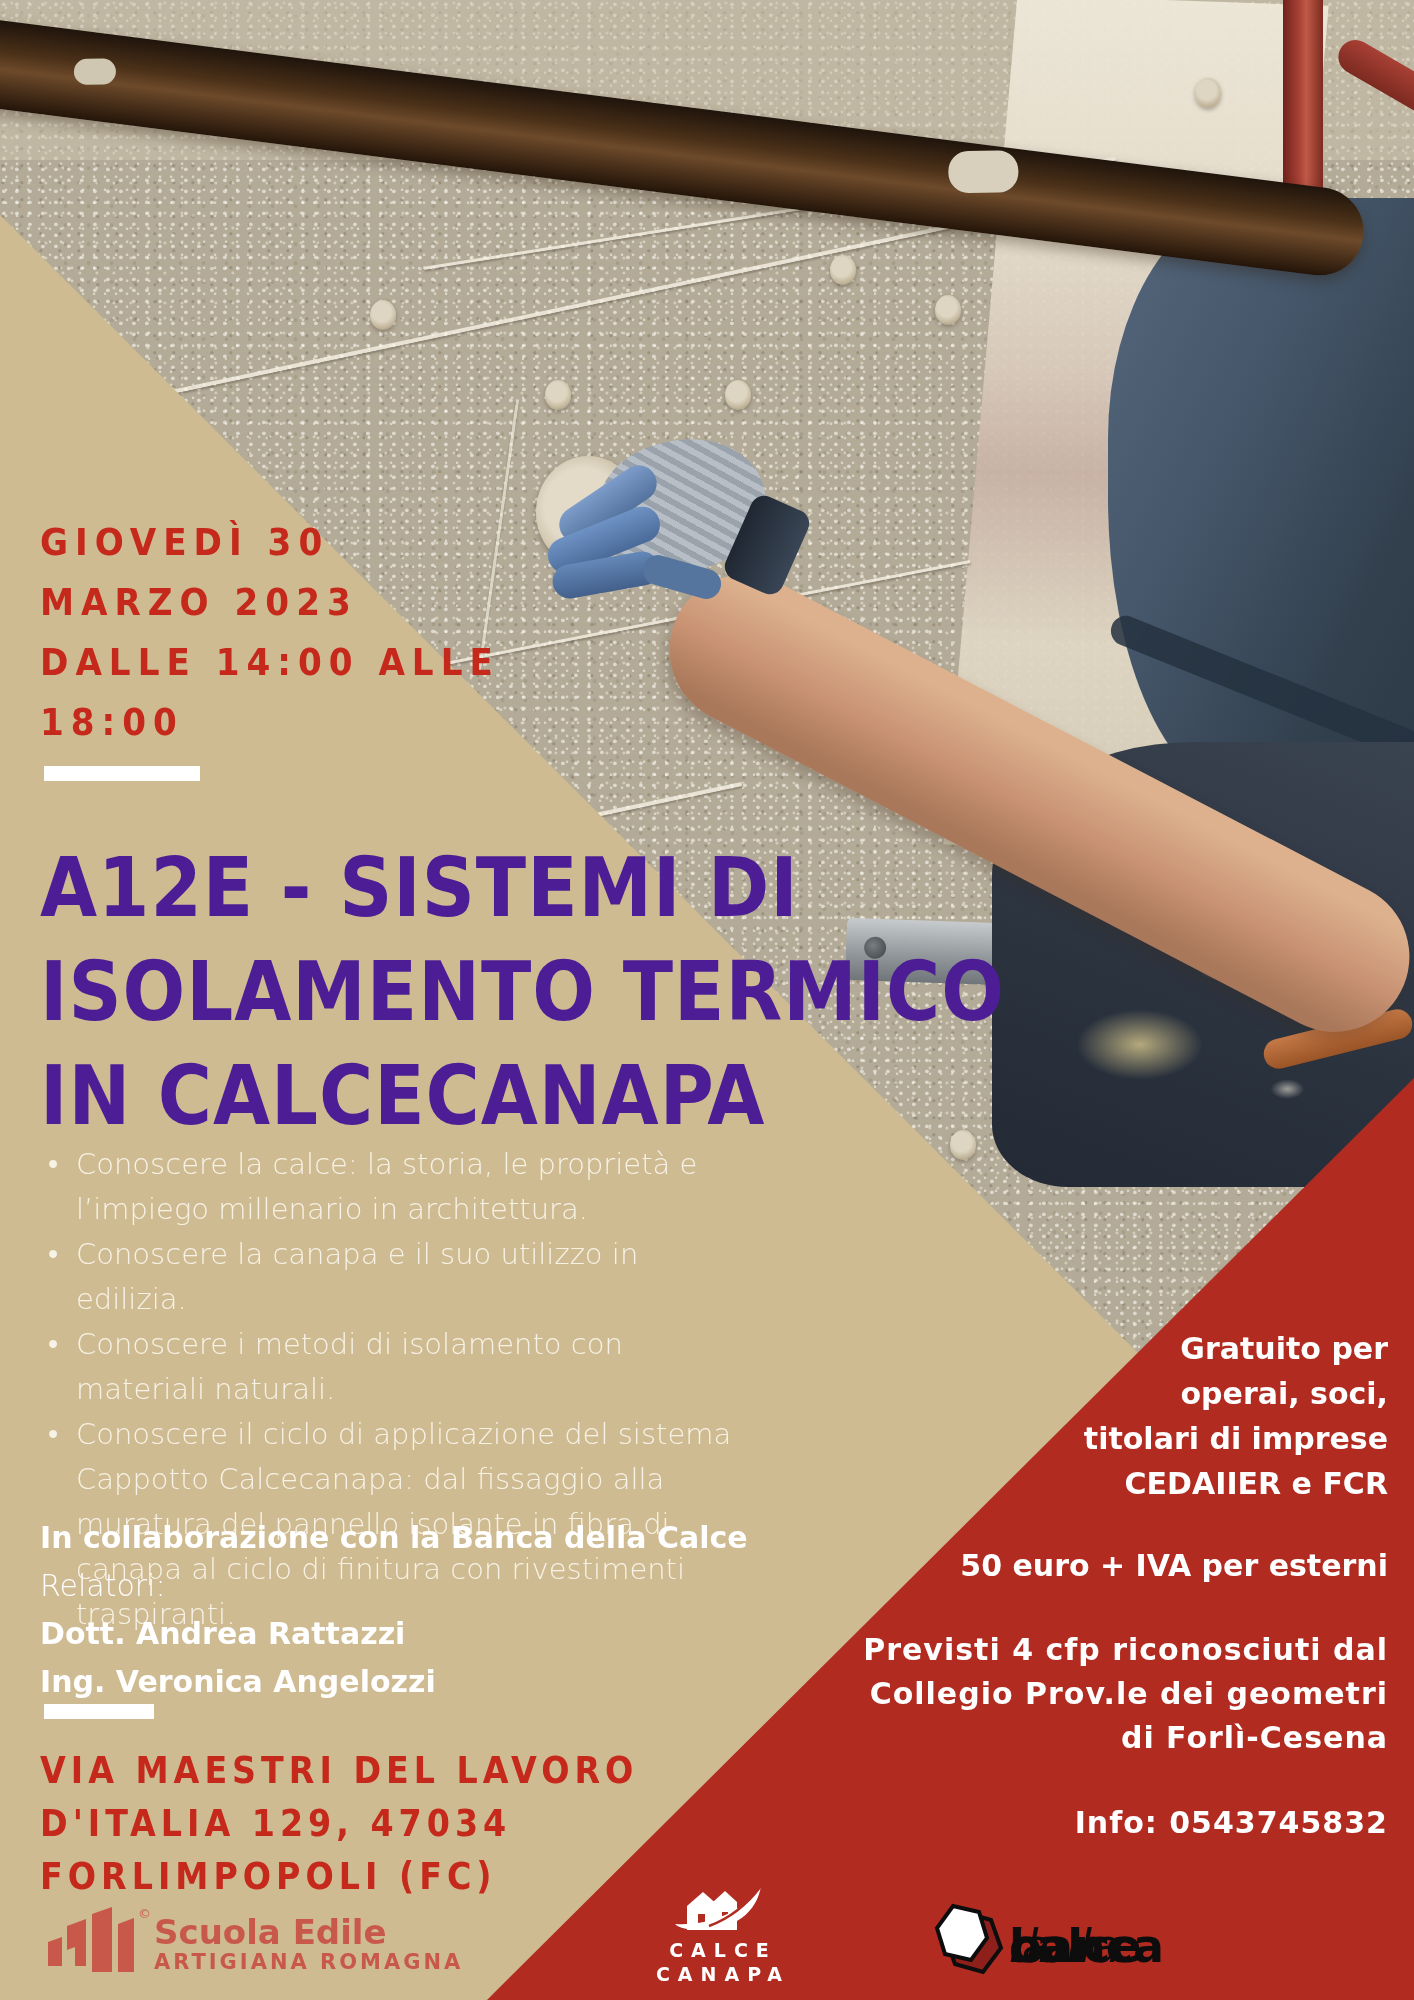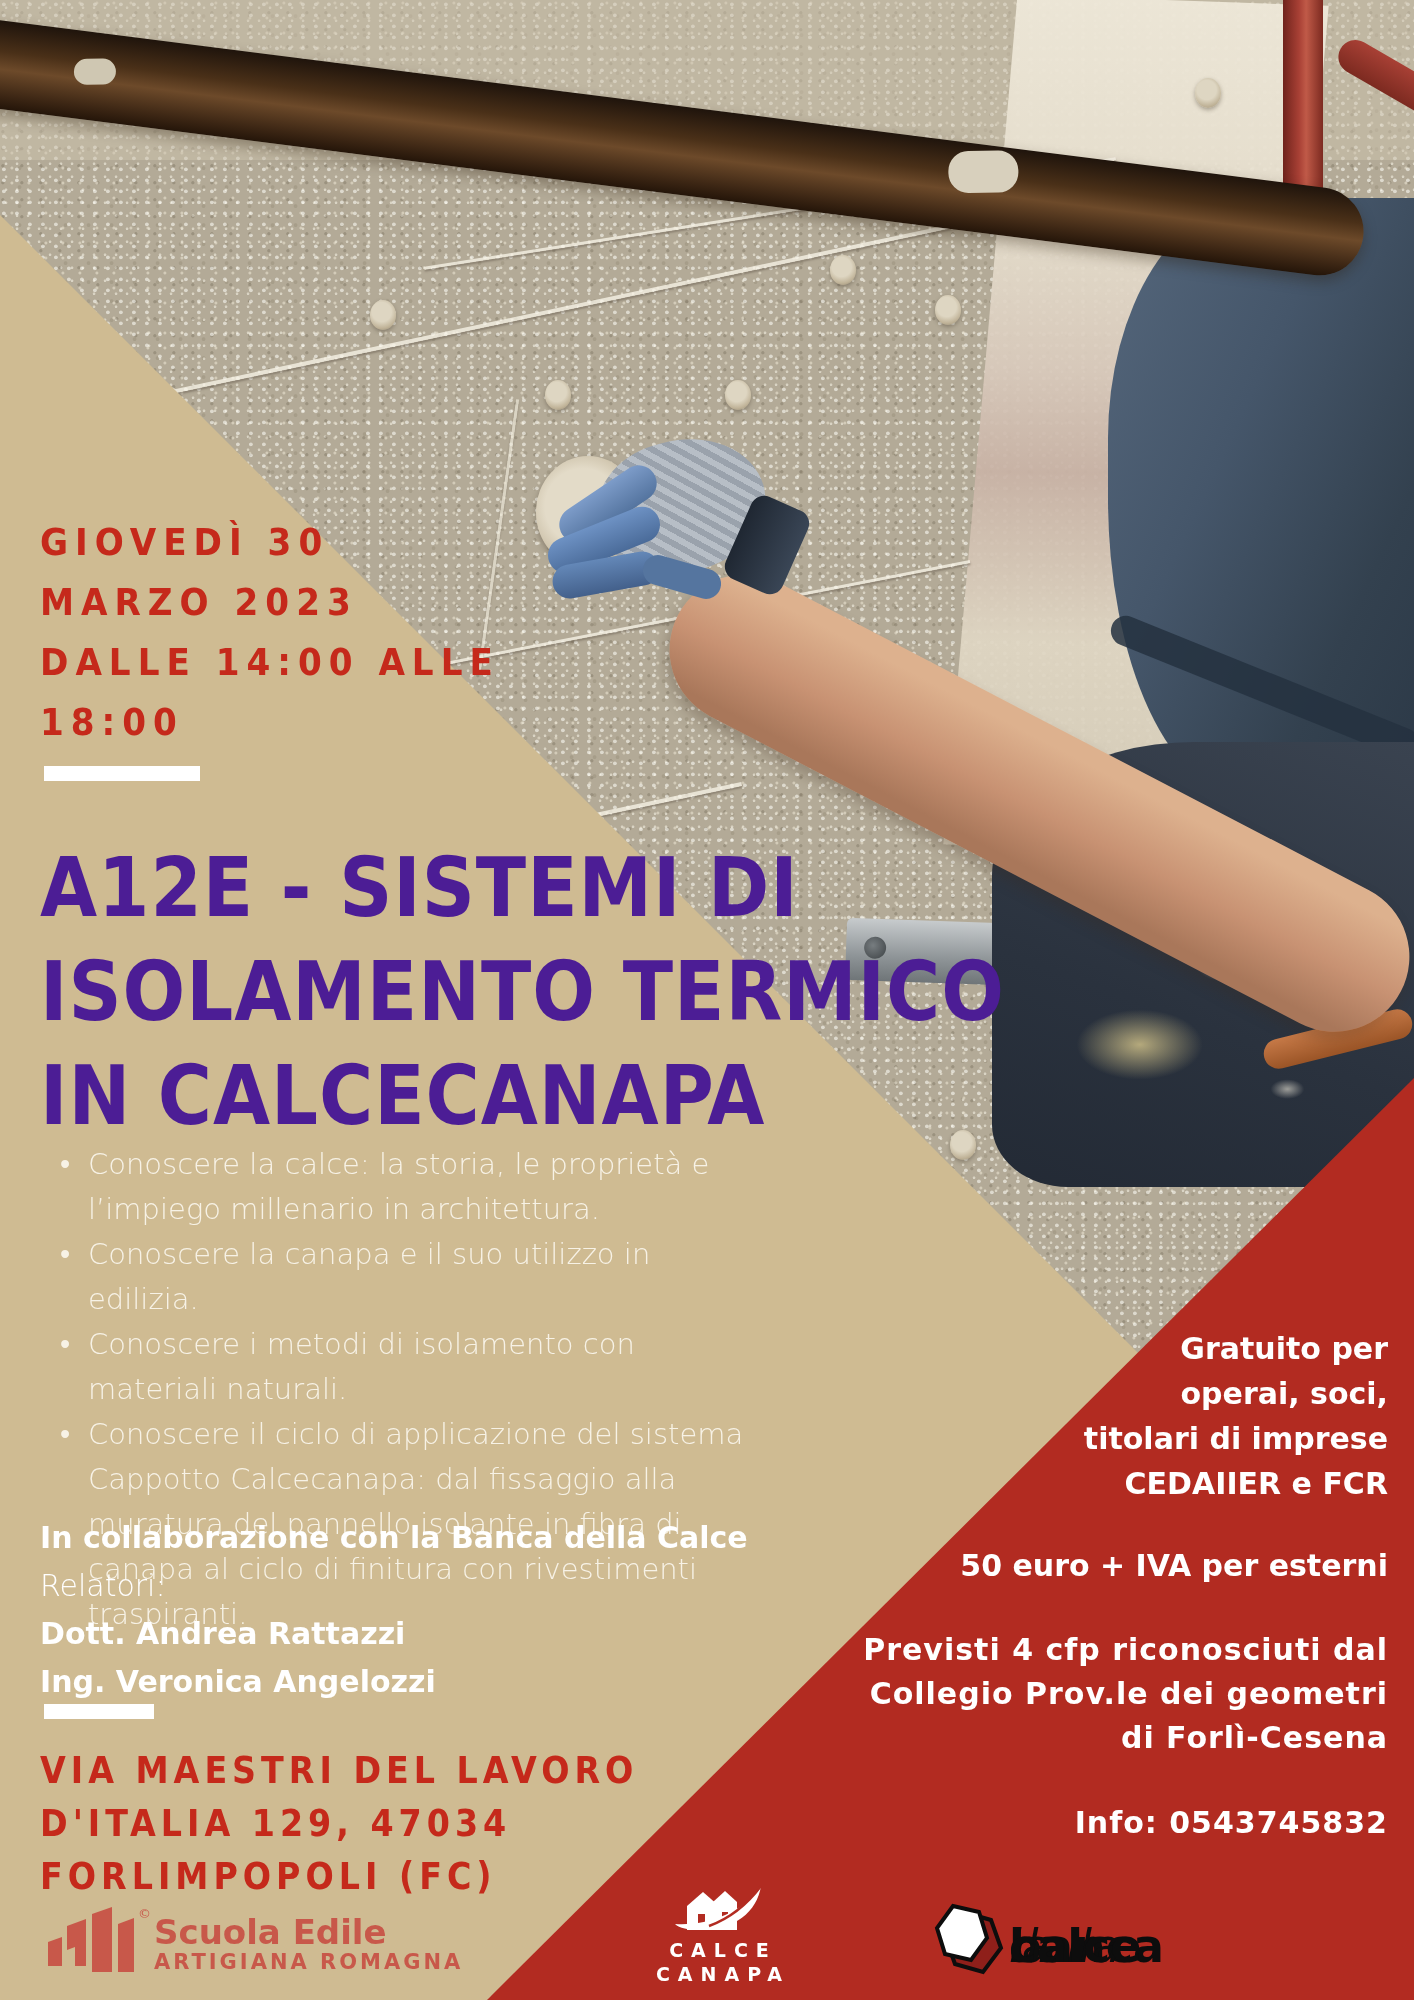--- a/index.html
+++ b/index.html
@@ -86,21 +86,21 @@
   .red-overlay{inset:0;background:#b22b21;
     clip-path:polygon(1414px 1078px,1414px 2000px,487px 2000px);}
   .nowrap{white-space:nowrap;position:static;display:block;}
   .date-block{left:40px;top:512px;color:#c5291b;font-weight:bold;font-size:38px;
     line-height:60px;letter-spacing:7px;font-stretch:condensed;}
   .divider{background:#fff;height:15px;}
   .divider.d1{left:44px;top:766px;width:156px;}
   .divider.d2{left:44px;top:1704px;width:110px;}
   .title-block{left:40px;top:800px;color:#4c1d95;font-weight:bold;
     font-stretch:condensed;font-size:82px;line-height:104px;letter-spacing:1px;margin-top:36px;}
-  .objectives{left:58px;top:1142px;width:700px;margin:0;padding:0;list-style:none;
+  .objectives{left:46px;top:1142px;width:700px;margin:0;padding:0;list-style:none;
     color:#f7f2e6;font-size:29px;line-height:45px;font-weight:300;}
   .objectives li{position:relative;padding-left:30px;position:static;display:block;}
   .objectives li{position:relative;}
   .objectives li::before{content:"•";position:absolute;left:2px;top:0;font-size:29px;}
   .collab-block{left:40px;top:1514px;color:#ffffff;font-size:30px;line-height:48px;}
   .collab-line{font-weight:bold;}
   .relatori{font-weight:300;}
   .speaker{font-weight:bold;}
   .venue-block{left:40px;top:1744px;color:#c5291b;font-weight:bold;font-size:37px;
     line-height:53px;letter-spacing:5px;font-stretch:condensed;}

